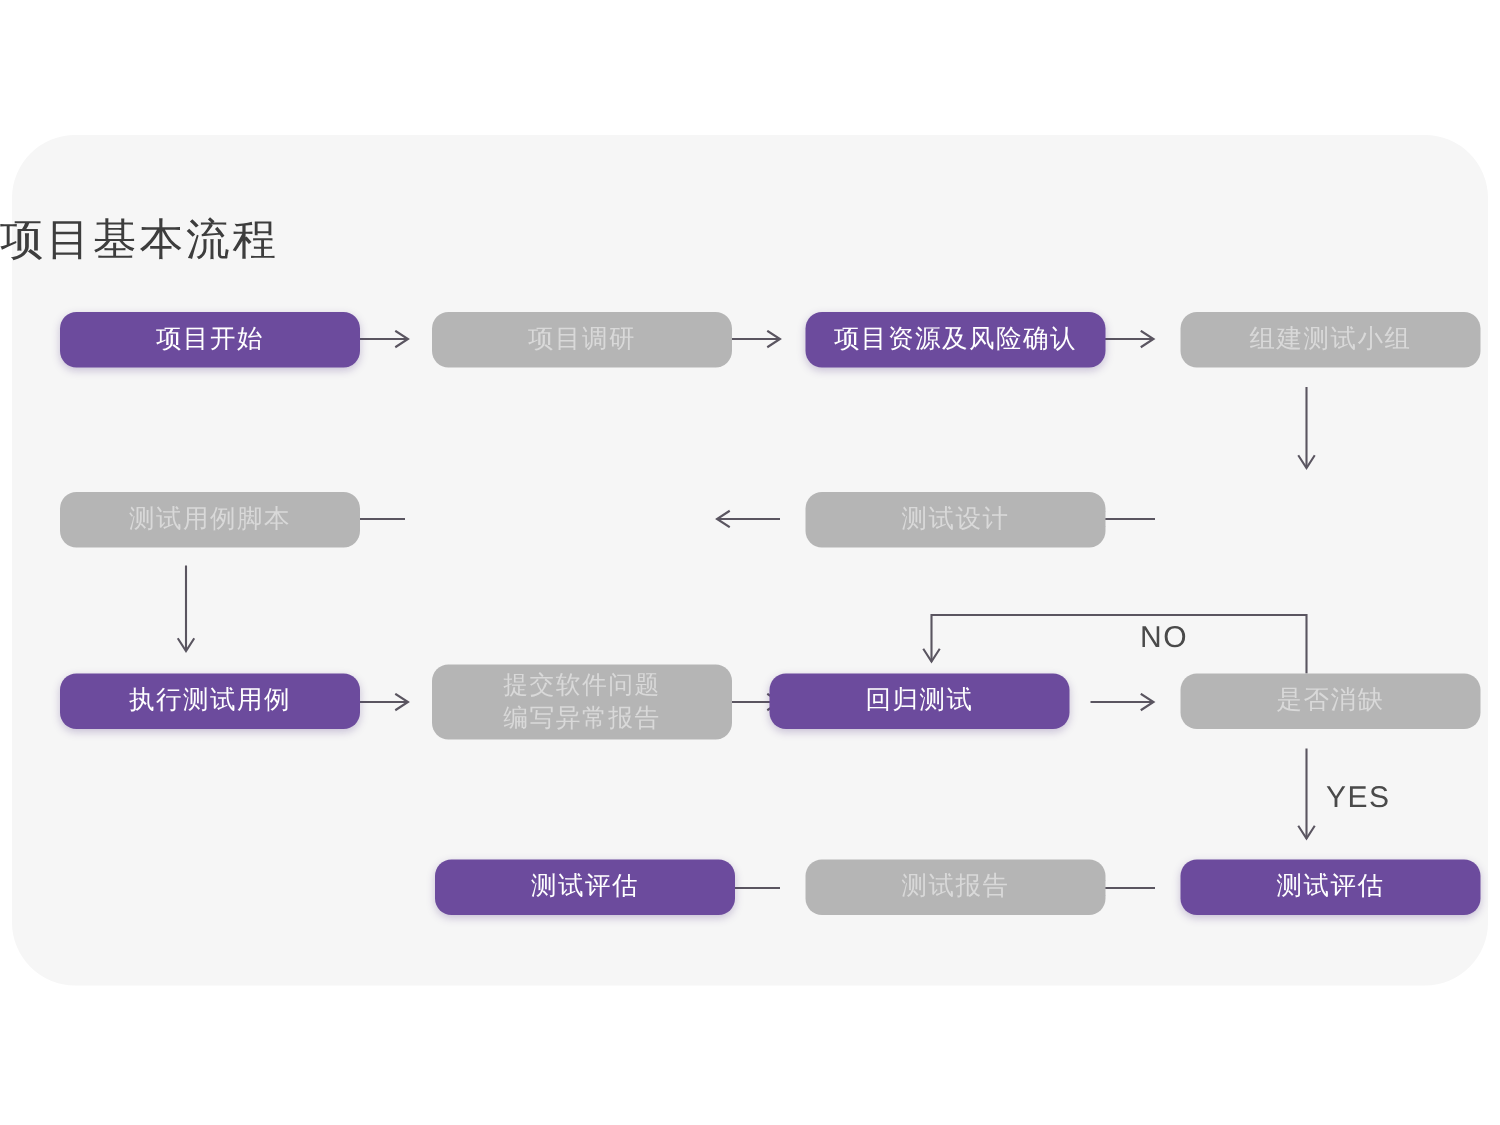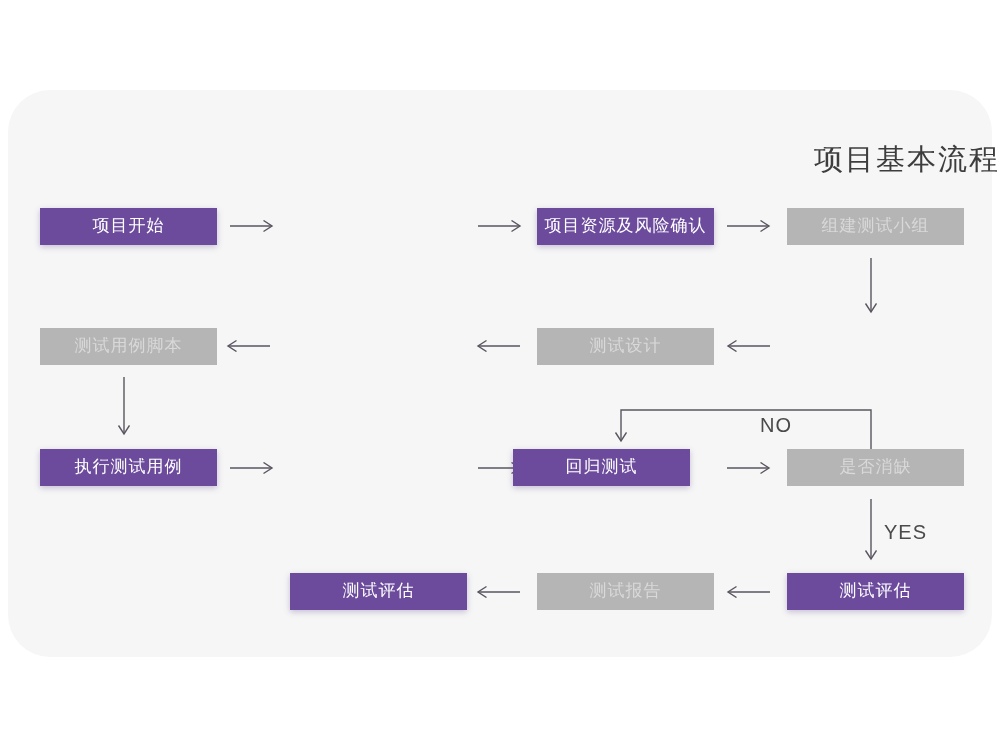--- a/index.html
+++ b/index.html
@@ -13,25 +13,25 @@
     font-family:"Liberation Sans","DejaVu Sans",sans-serif;
     position:relative;overflow:hidden;
   }
   .stage{position:absolute;left:0;top:0;width:1000px;height:750px;}
   .card{
     position:absolute;left:8px;top:90px;width:984px;height:567px;
     background:var(--card);border-radius:42px;
   }
   .title{
     position:absolute;left:0;top:140px;width:1000px;
-    text-align:right;font-size:29px;letter-spacing:2px;
+    text-align:left;font-size:29px;letter-spacing:2px;
     color:var(--title);font-weight:500;
   }
   .node{
-    position:absolute;width:177px;height:37px;border-radius:0;
+    position:absolute;width:200px;height:37px;border-radius:11px;
     display:flex;align-items:center;justify-content:center;
     font-size:17px;letter-spacing:1px;text-align:center;
     white-space:pre-line;line-height:1.35;
   }
   .node.purple{background:var(--purple);color:var(--purple-text);
     box-shadow:0 2px 6px rgba(80,50,130,0.28);}
   .node.gray{background:var(--gray);color:var(--gray-text);}
   .node.tall{height:50px;font-size:16.5px;}
   svg.wires{position:absolute;left:0;top:0;width:1000px;height:750px;pointer-events:none;}
   .edge-label{
@@ -70,26 +70,29 @@
       <path class="arrow" d="M871 499 V559" marker-end="url(#arw)"></path>
       <path class="arrow" d="M770 592 H728" marker-end="url(#arw)"></path>
       <path class="arrow" d="M520 592 H478" marker-end="url(#arw)"></path>
     </g>
   </svg>
 
   <div class="edge-label no">NO</div>
   <div class="edge-label yes">YES</div>
 
   <div class="node purple" style="left:40px;top:208px">项目开始</div>
+  <div class="node gray" style="left:288px;top:208px">项目调研</div>
   <div class="node purple" style="left:537px;top:208px">项目资源及风险确认</div>
   <div class="node gray" style="left:787px;top:208px">组建测试小组</div>
 
   <div class="node gray" style="left:537px;top:328px">测试设计</div>
   <div class="node purple" style="left:40px;top:449px">执行测试用例</div>
 
   <div class="node gray" style="left:40px;top:328px">测试用例脚本</div>
+  <div class="node gray tall" style="left:288px;top:443px">提交软件问题
+编写异常报告</div>
   <div class="node purple" style="left:513px;top:449px">回归测试</div>
   <div class="node gray" style="left:787px;top:449px">是否消缺</div>
 
   <div class="node purple" style="left:787px;top:573px">测试评估</div>
   <div class="node gray" style="left:537px;top:573px">测试报告</div>
   <div class="node purple" style="left:290px;top:573px">测试评估</div>
 </div>
 
 </body></html>

